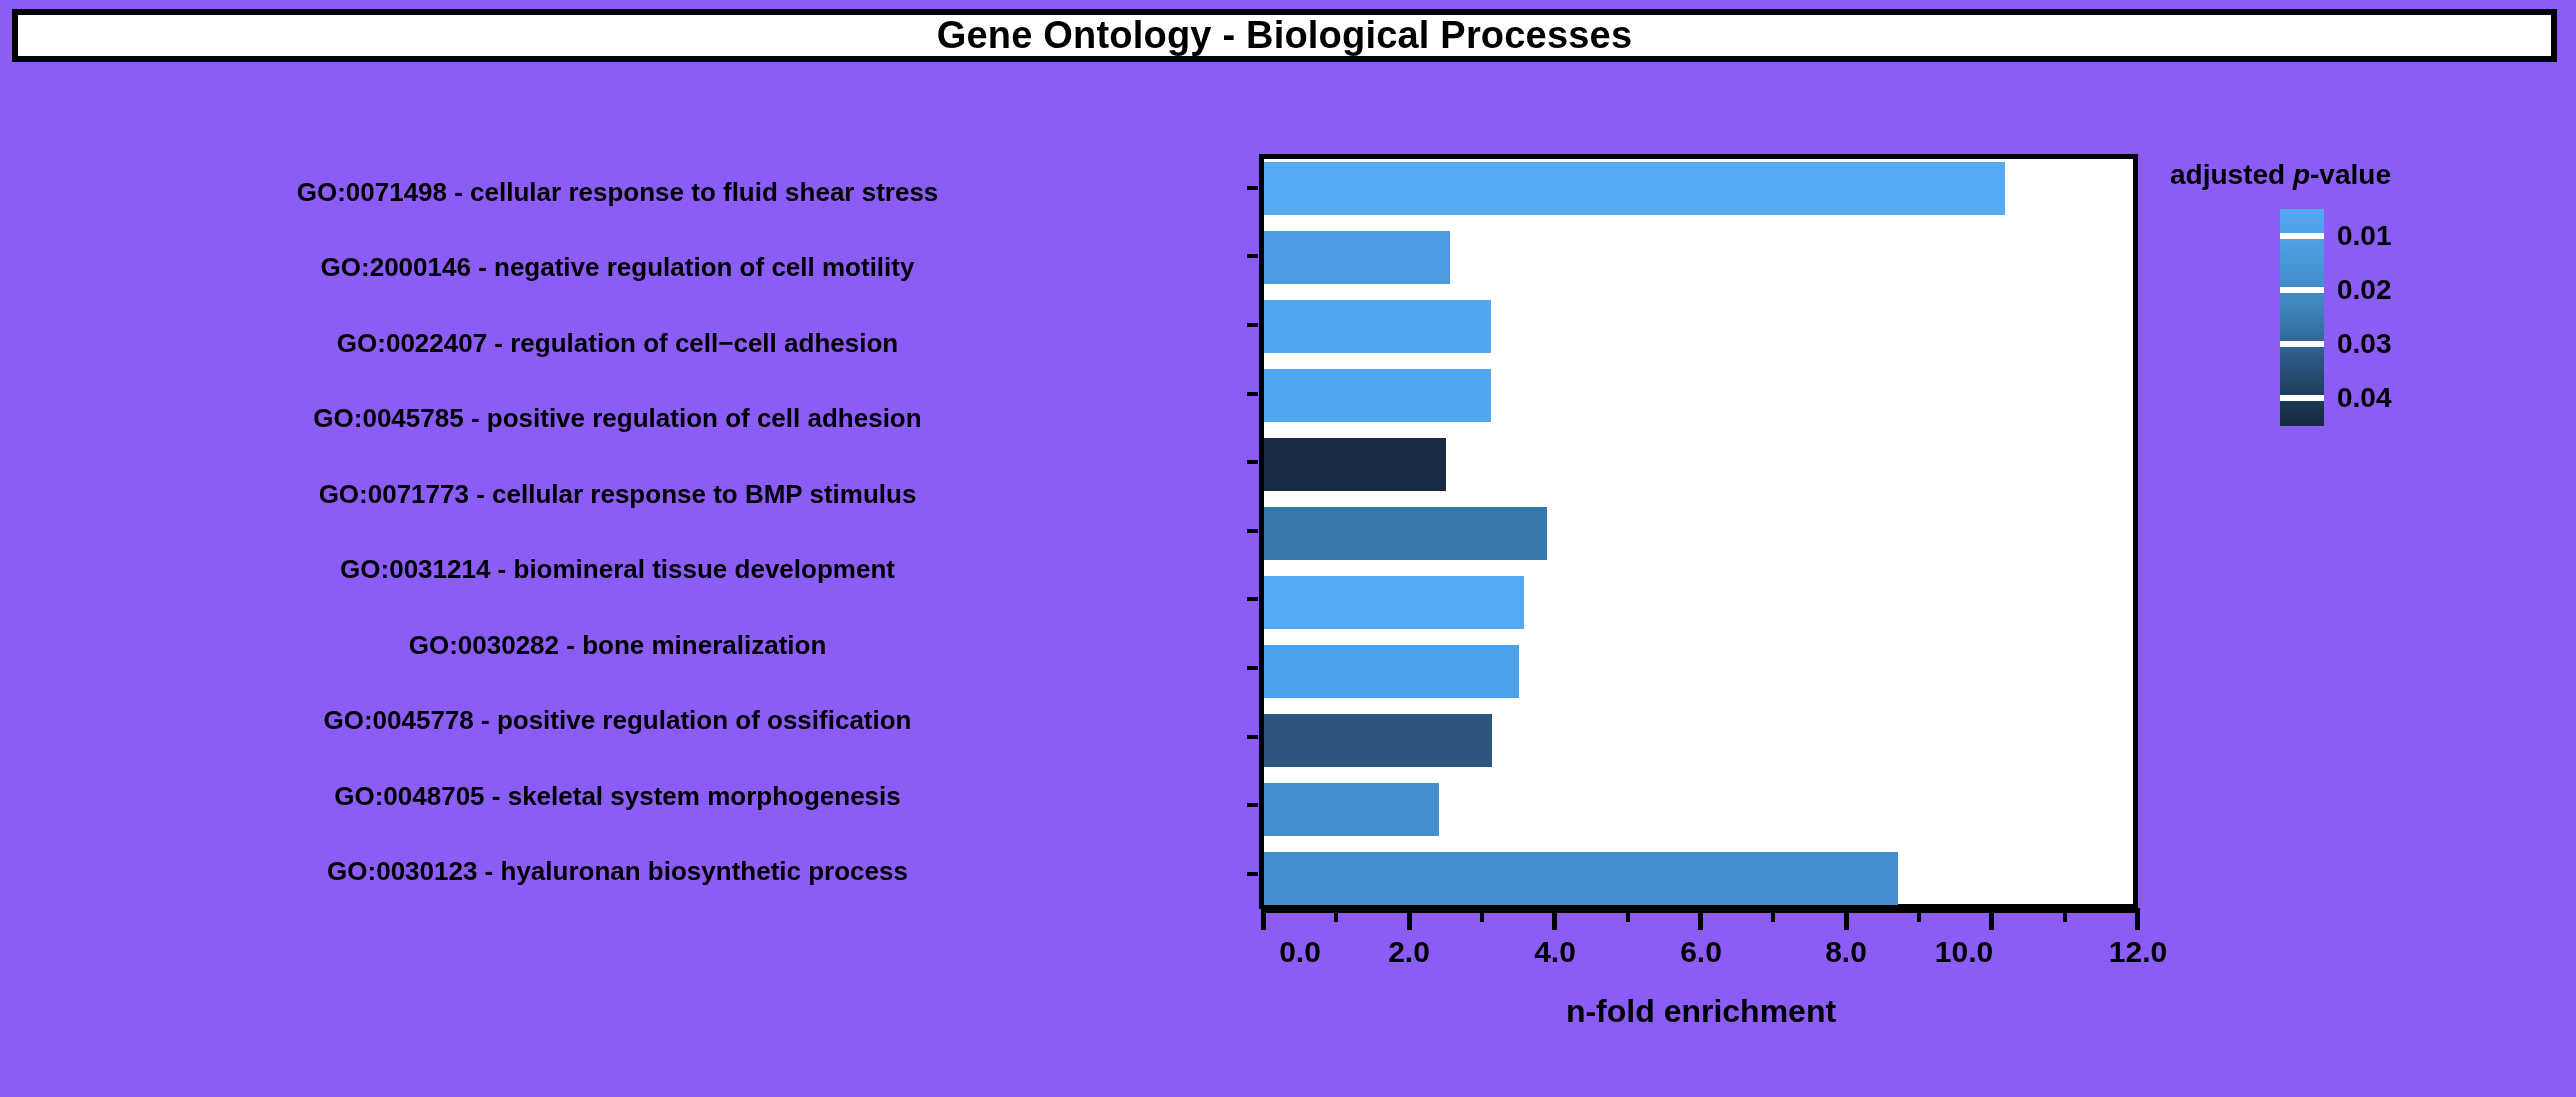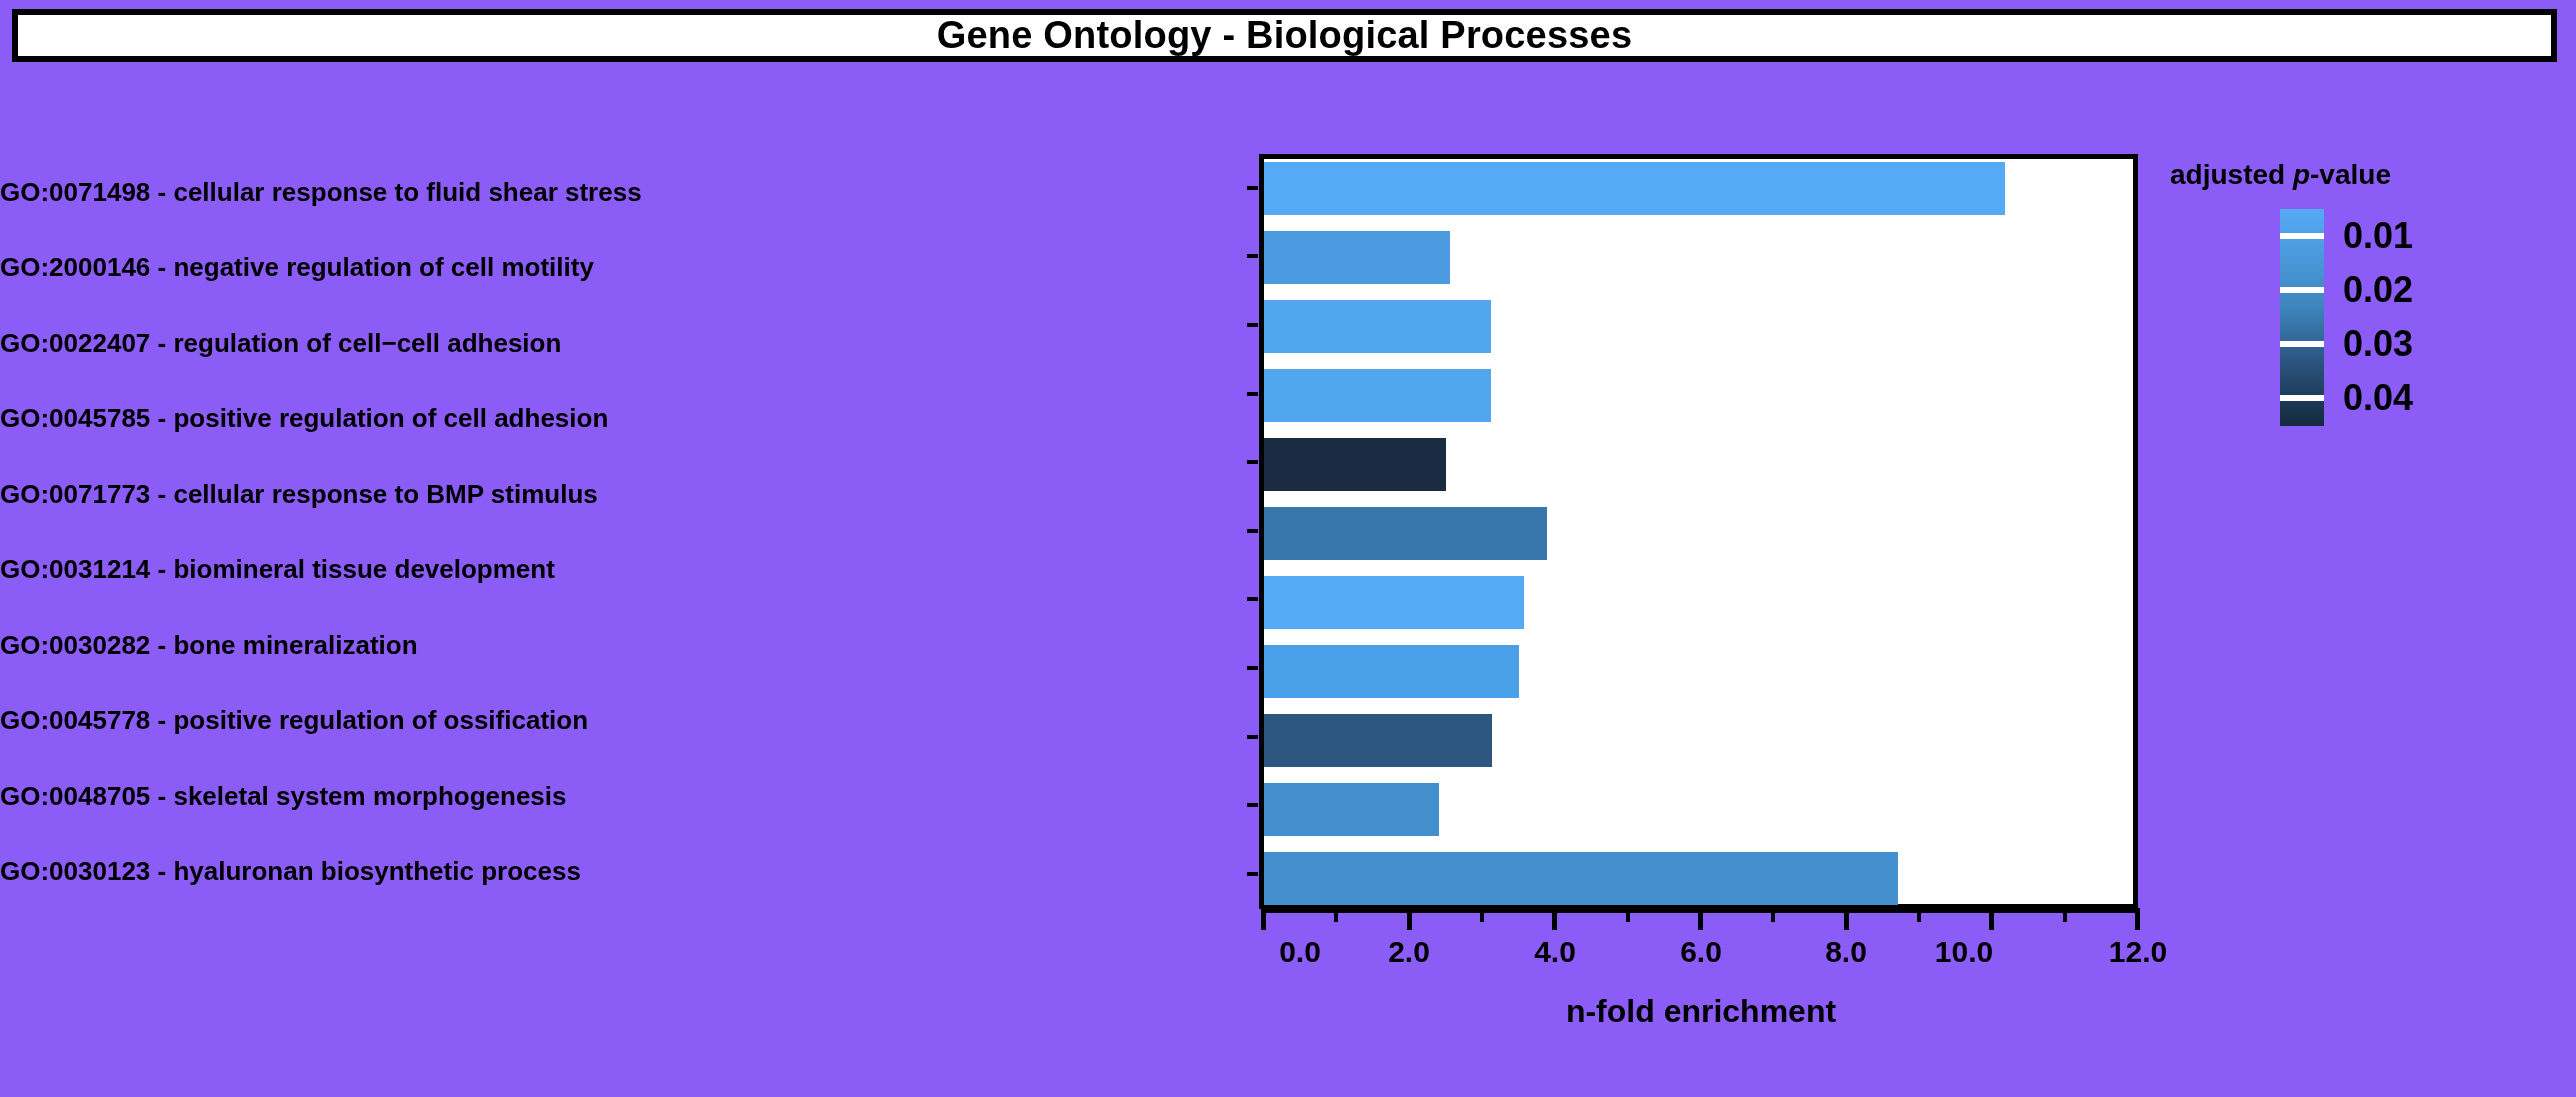--- a/index.html
+++ b/index.html
@@ -56,21 +56,21 @@
     top: 72px;
     width: 1247px;
     height: 755px;
     display: flex;
     flex-direction: column;
   }
   .ylabel-cell {
     flex: 1 1 0;
     display: flex;
     align-items: center;
-    justify-content: flex-start;
+    justify-content: center;
     padding-right: 12px;
     box-sizing: border-box;
   }
   .ylabel-text {
     font-size: 26px;
     font-weight: bold;
     color: #000000;
     white-space: nowrap;
     line-height: 1;
   }
@@ -189,22 +189,22 @@
   }
   .cb-tick {
     position: absolute;
     left: 110px;
     width: 44px;
     height: 6px;
     background: #ffffff;
   }
   .cb-label {
     position: absolute;
-    left: 173px;
-    font-size: 36px;
+    left: 167px;
+    font-size: 28px;
     font-weight: bold;
     color: #000000;
     transform: translateY(-50%);
     white-space: nowrap;
   }
 </style>
 </head>
 <body>
 
 <div id="page">

